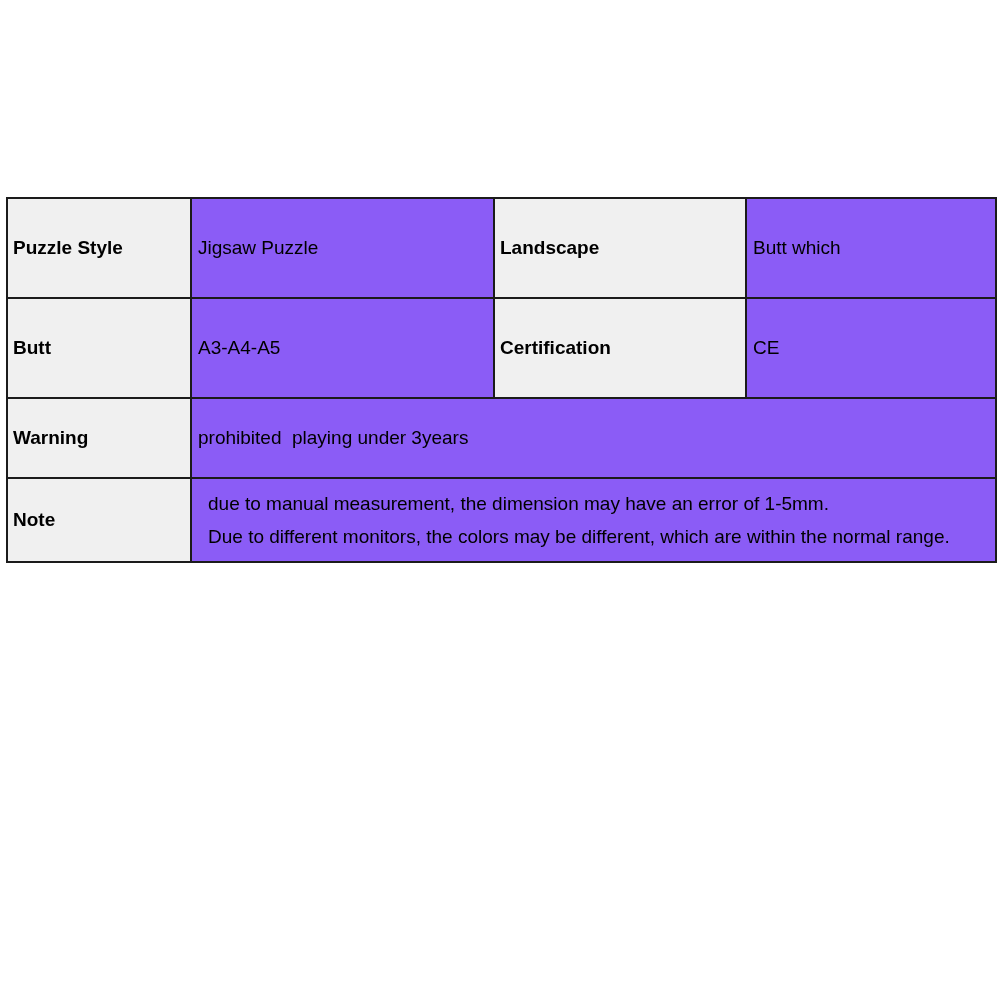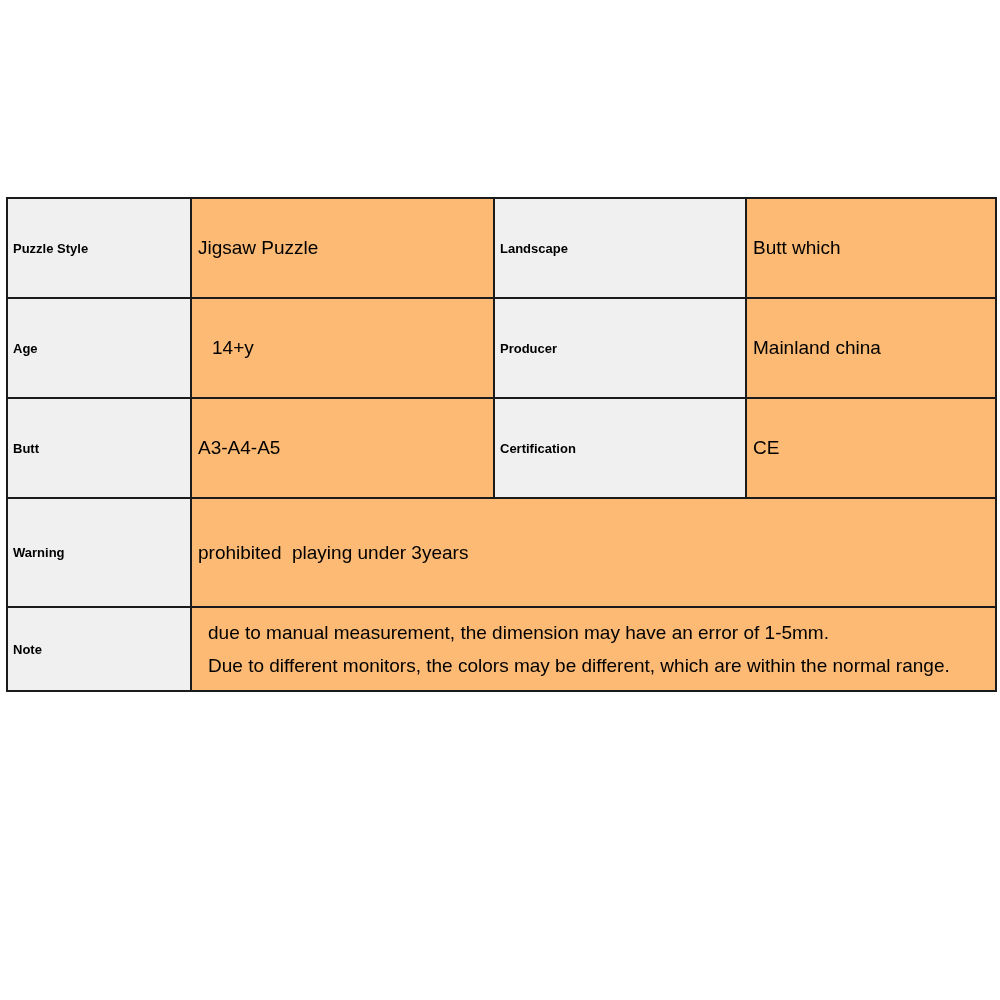--- a/index.html
+++ b/index.html
@@ -31,31 +31,31 @@
     table.spec-table th, table.spec-table td {
       border: 2px solid #1b1b1b;
       vertical-align: middle;
       text-align: left;
       overflow: hidden;
     }
     table.spec-table th.label {
       background: #f0f0f0;
       font-weight: bold;
       padding: 4px 4px 4px 5px;
-      font-size: 13px;
+      font-size: 19px;
     }
     table.spec-table td.value {
-      background: #fdba74;
+      background: #8b5cf6;
       font-weight: normal;
       padding: 4px 4px 4px 6px;
       white-space: pre-wrap;
     }
     table.spec-table td.value.indent { padding-left: 20px; }
     table.spec-table tr.r-spec { height: 100px; }
-    table.spec-table tr.r-warning { height: 109px; }
+    table.spec-table tr.r-warning { height: 80px; }
     table.spec-table tr.r-note { height: 84px; }
     table.spec-table td.note-value {
       line-height: 33px;
       padding-top: 4px;
       padding-bottom: 4px;
       vertical-align: middle;
       padding-left: 16px;
     }
   </style>
 </head>
@@ -70,26 +70,20 @@
         <col class="c-value2">
     </colgroup>
     <tbody>
       <tr class="r-spec">
         <th class="label">Puzzle Style</th>
         <td class="value">Jigsaw Puzzle</td>
         <th class="label">Landscape</th>
         <td class="value">Butt which</td>
       </tr>
       <tr class="r-spec">
-        <th class="label">Age</th>
-        <td class="value indent">14+y</td>
-        <th class="label">Producer</th>
-        <td class="value">Mainland china</td>
-      </tr>
-      <tr class="r-spec">
         <th class="label">Butt</th>
         <td class="value">A3-A4-A5</td>
         <th class="label">Certification</th>
         <td class="value">CE</td>
       </tr>
       <tr class="r-warning">
         <th class="label">Warning</th>
         <td class="value" colspan="3">prohibited  playing under 3years</td>
       </tr>
       <tr class="r-note">

